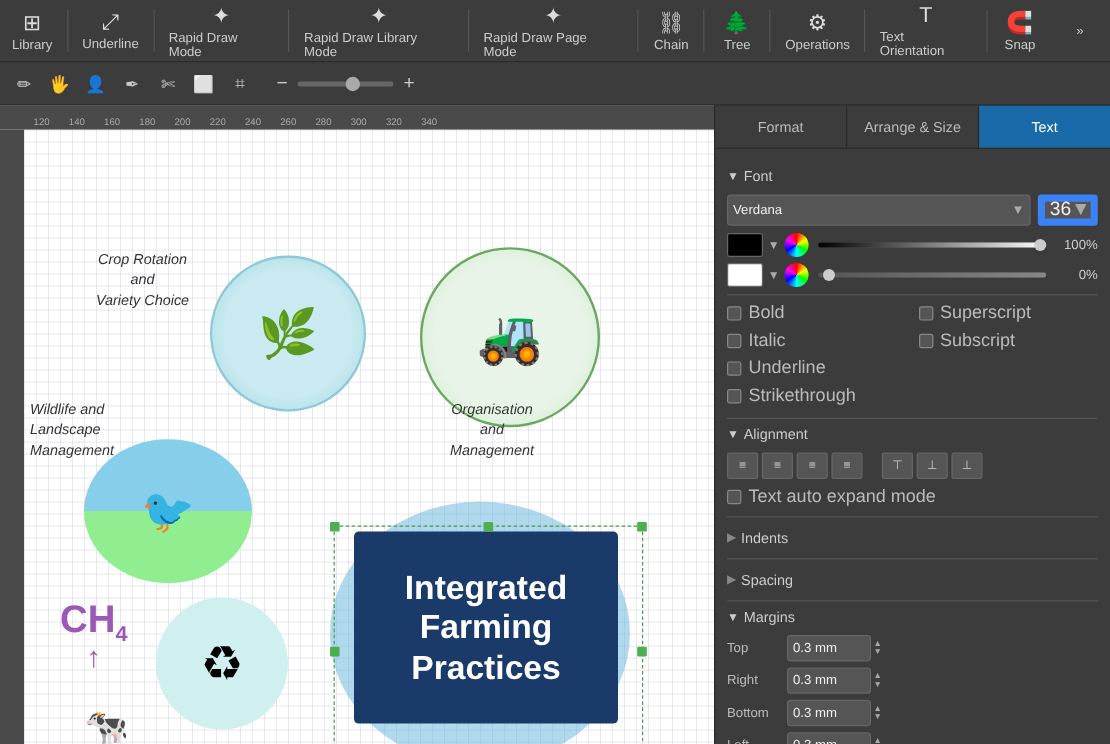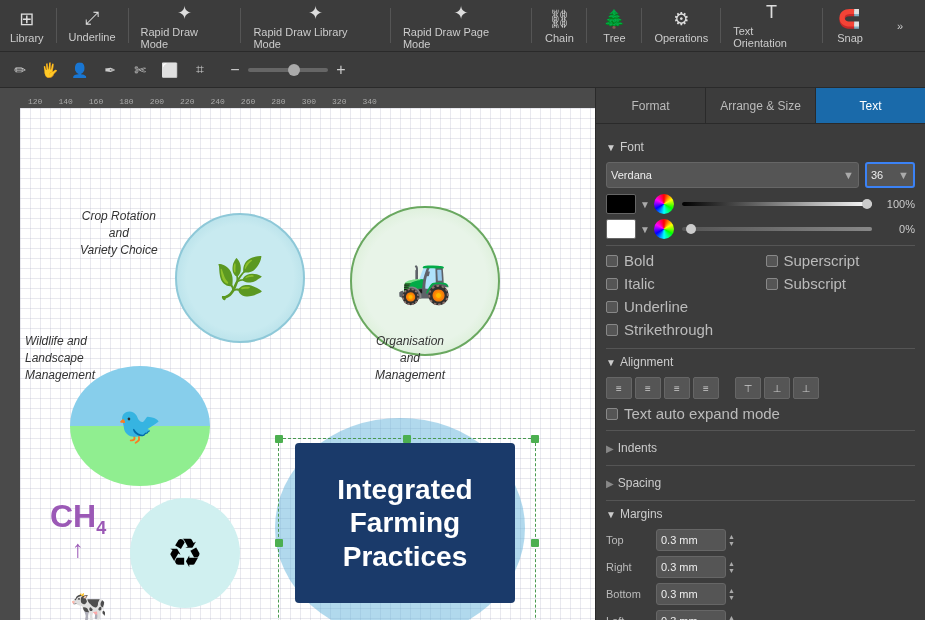--- a/index.html
+++ b/index.html
@@ -70,21 +70,21 @@
     .ruler-h {
       position: absolute; top: 0; left: 20px; right: 0; height: 20px;
       background: #4a4a4a; display: flex; align-items: flex-end; padding-bottom: 2px;
       z-index: 10;
     }
     .ruler-v {
       position: absolute; top: 20px; left: 0; width: 20px; bottom: 0;
       background: #4a4a4a;
       z-index: 10;
     }
-    .ruler-tick { color: #aaa; font-size: 8px; margin: 0 8px; font-family: Liberation Mono, monospace; }
+    .ruler-tick { color: #aaa; font-size: 8px; margin: 0 8px; }
     .canvas-grid {
       position: absolute; top: 20px; left: 20px; right: 0; bottom: 0;
       background-color: #fff;
       background-image: 
         linear-gradient(rgba(180,180,200,0.3) 1px, transparent 1px),
         linear-gradient(90deg, rgba(180,180,200,0.3) 1px, transparent 1px);
       background-size: 10px 10px;
     }
     .ruler-corner {
       position: absolute; top: 0; left: 0; width: 20px; height: 20px;
@@ -208,22 +208,22 @@
       display: flex; align-items: center; margin-bottom: 6px; gap: 6px;
     }
     
     .font-select {
       flex: 1; height: 26px; background: #555; border: 1px solid #666;
       color: #eee; font-size: 11px; border-radius: 3px; padding: 0 4px;
       display: flex; align-items: center; justify-content: space-between;
       cursor: pointer;
     }
     .font-size-box {
-      width: 50px; height: 26px; background: #555; border: 2px solid #3b82f6;
-      color: #eee; font-size: 11px; border-radius: 3px; padding: 0 4px;
+      width: 50px; height: 26px; background: #555; border: 6px solid #3b82f6;
+      color: #eee; font-size: 16px; border-radius: 3px; padding: 0 4px;
       display: flex; align-items: center; justify-content: space-between;
     }
 
     .color-row {
       display: flex; align-items: center; gap: 4px; margin-bottom: 5px;
     }
     .color-swatch {
       width: 30px; height: 20px; border: 1px solid #666; border-radius: 2px; cursor: pointer;
     }
     .color-wheel {

